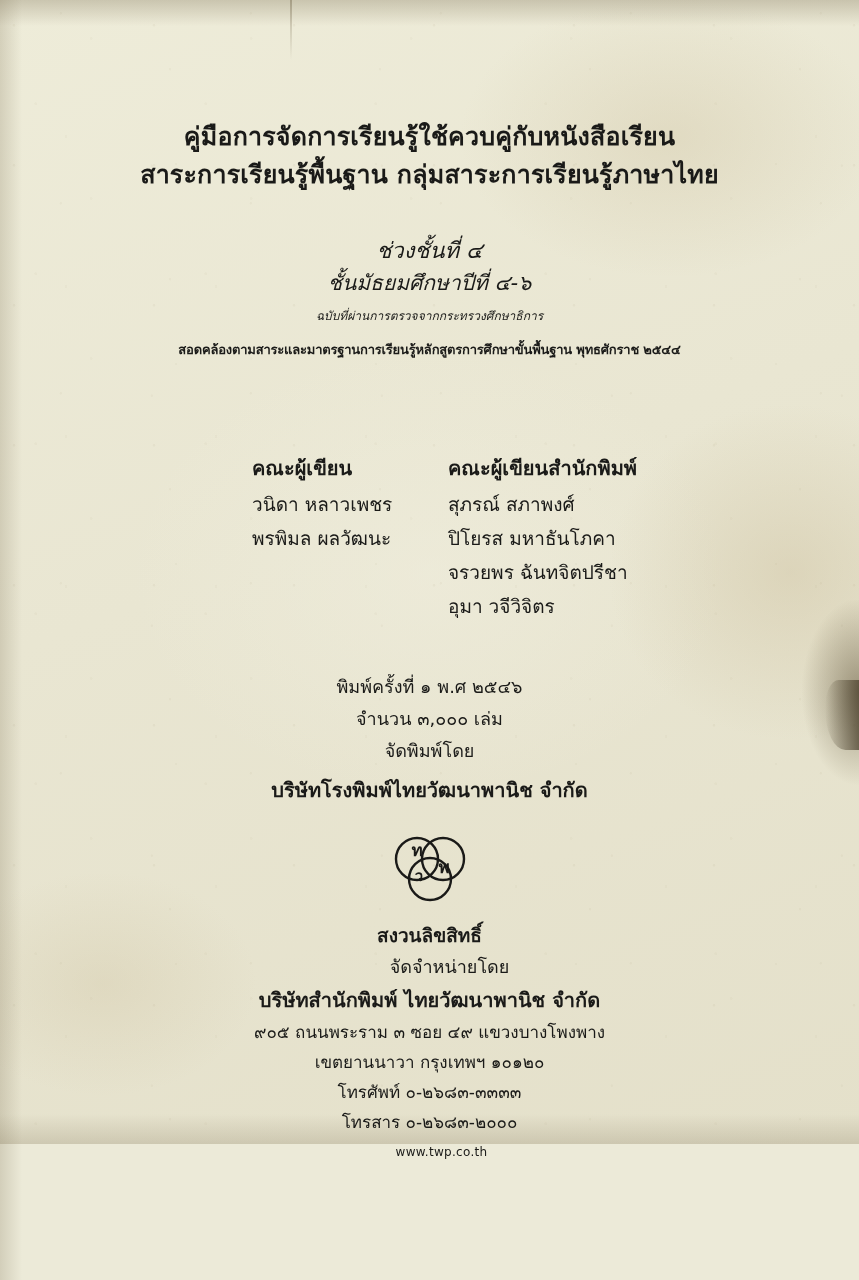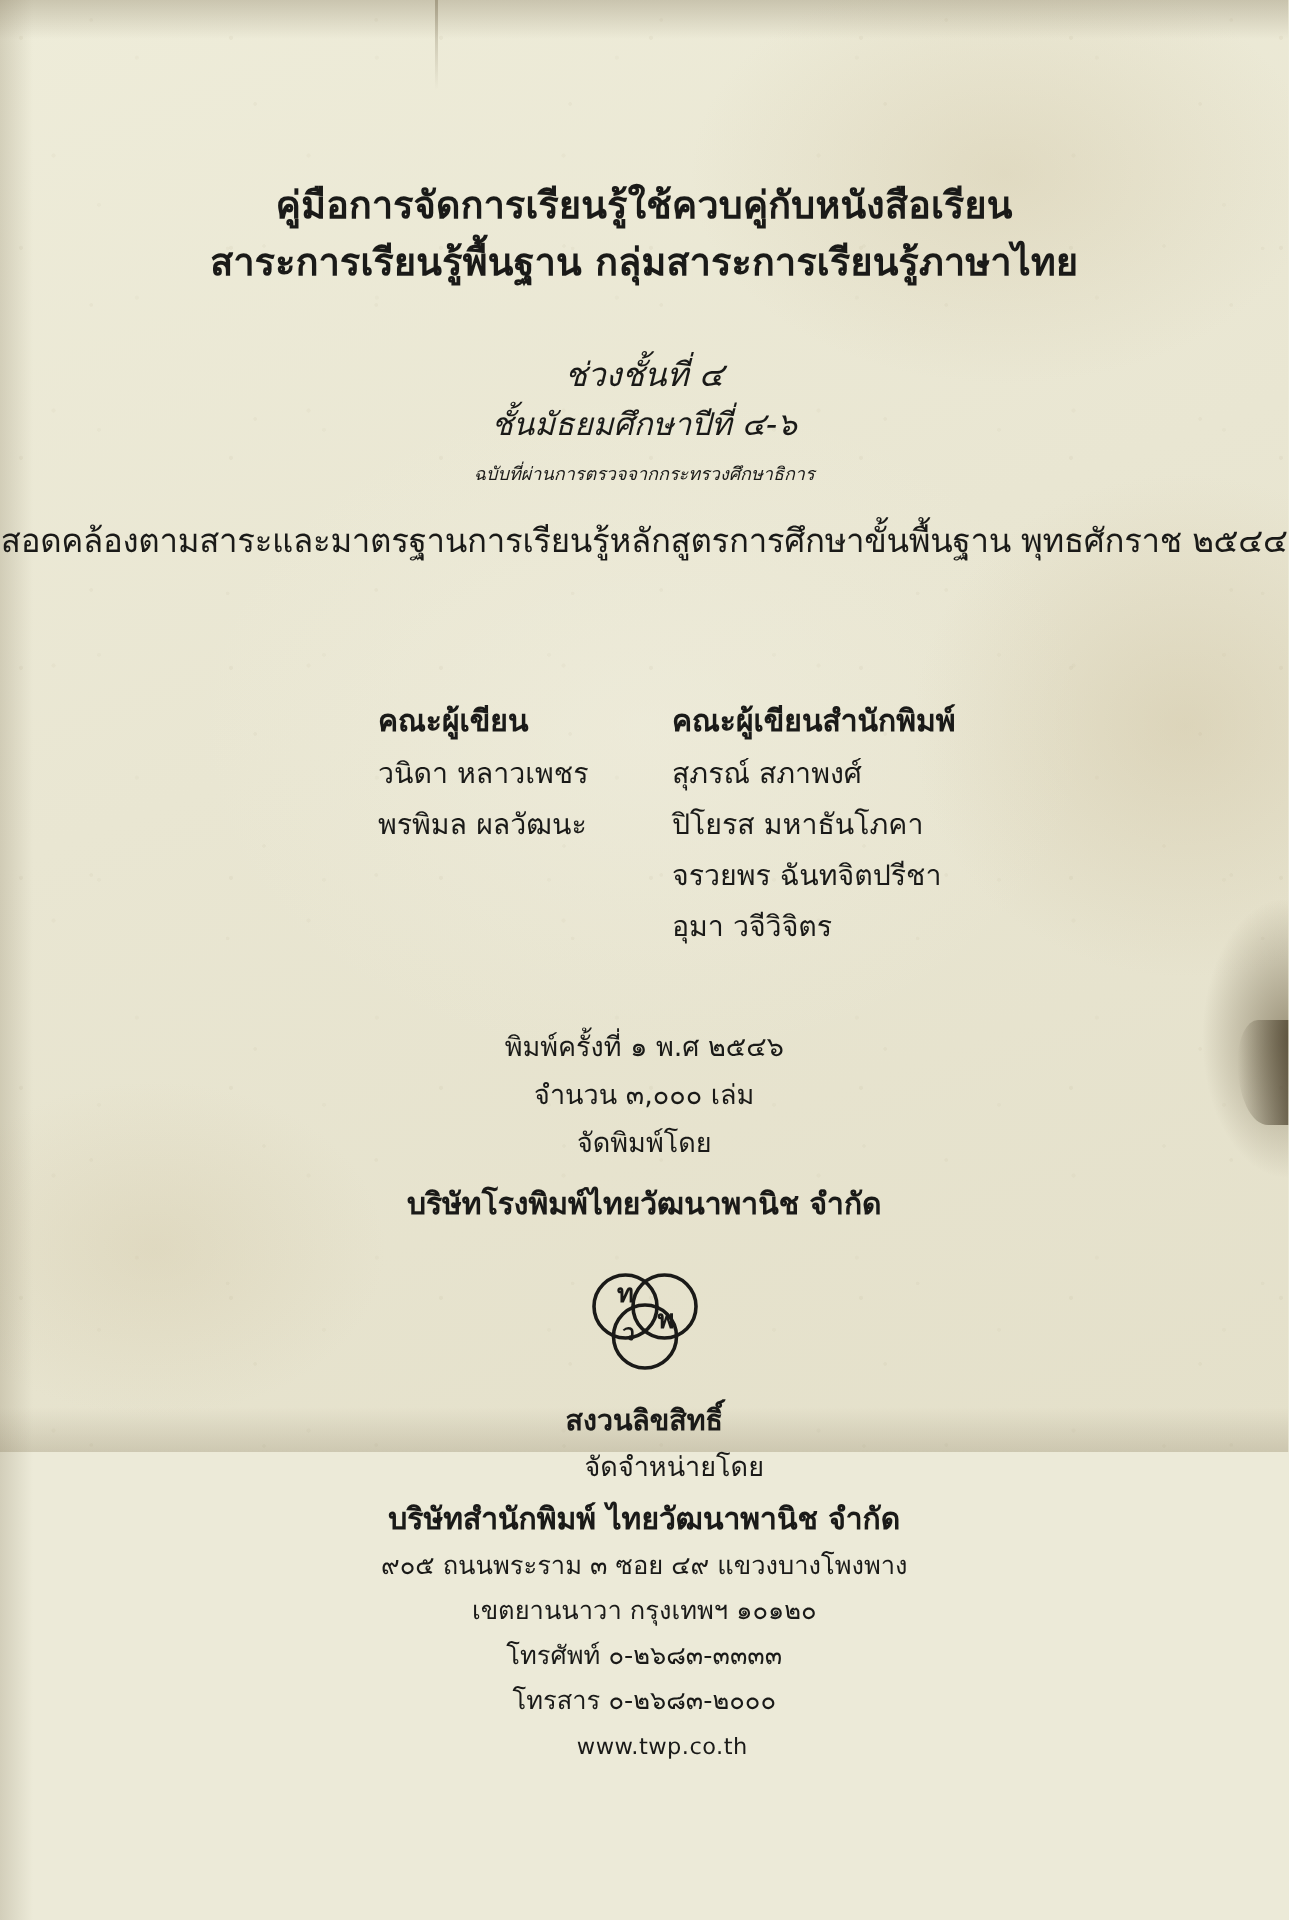--- a/index.html
+++ b/index.html
@@ -11,21 +11,21 @@
     height: 1280px;
     font-family: "DejaVu Sans", sans-serif;
     background: #ecead8;
     overflow: hidden;
   }
 
   
   #page {
     position: relative;
     width: 859px;
-    height: 968px;
+    height: 1144px;
     background:
       radial-gradient(ellipse 300px 200px at 78% 12%, rgba(200,186,150,0.30), rgba(200,186,150,0) 70%),
       radial-gradient(ellipse 260px 240px at 92% 50%, rgba(198,183,146,0.35), rgba(198,183,146,0) 70%),
       radial-gradient(ellipse 220px 160px at 12% 86%, rgba(203,190,155,0.28), rgba(203,190,155,0) 70%),
       radial-gradient(ellipse 400px 300px at 50% 50%, rgba(240,238,222,0.55), rgba(240,238,222,0) 75%),
       linear-gradient(160deg, #eeecd9 0%, #e9e6d2 45%, #e4e0ca 100%);
     box-sizing: border-box;
   }
 
   
@@ -116,25 +116,25 @@
     font-size: 21px;
     line-height: 33px;
     font-weight: 500;
     font-style: italic;
   }
   .level-line.a { font-size: 22px; }
   .level-line.b { font-size: 21px; }
   .level-line.c { font-size: 12px; }
 
   .standard-line {
-    font-size: 22px;
+    font-size: 13px;
     line-height: 30px;
-    font-weight: 400;
+    font-weight: 700;
     letter-spacing: -0.2px;
-    margin-top: 14px;
+    margin-top: 2px;
   }
 
   .block-gap-2 { height: 86px; }
 
   .authors {
     display: flex;
     justify-content: center;
     gap: 26px;
     text-align: left;
     padding-left: 30px;
@@ -189,21 +189,21 @@
   .distrib-name {
     font-size: 20px;
     line-height: 34px;
     font-weight: 600;
   }
   .addr {
     font-size: 17px;
     line-height: 30px;
   }
   .web {
-    font-size: 15px;
+    font-size: 12px;
     line-height: 30px;
     letter-spacing: .3px;
     padding-left: 24px;
   }
 </style>
 </head>
 <body>
 
 <div id="page">
 

